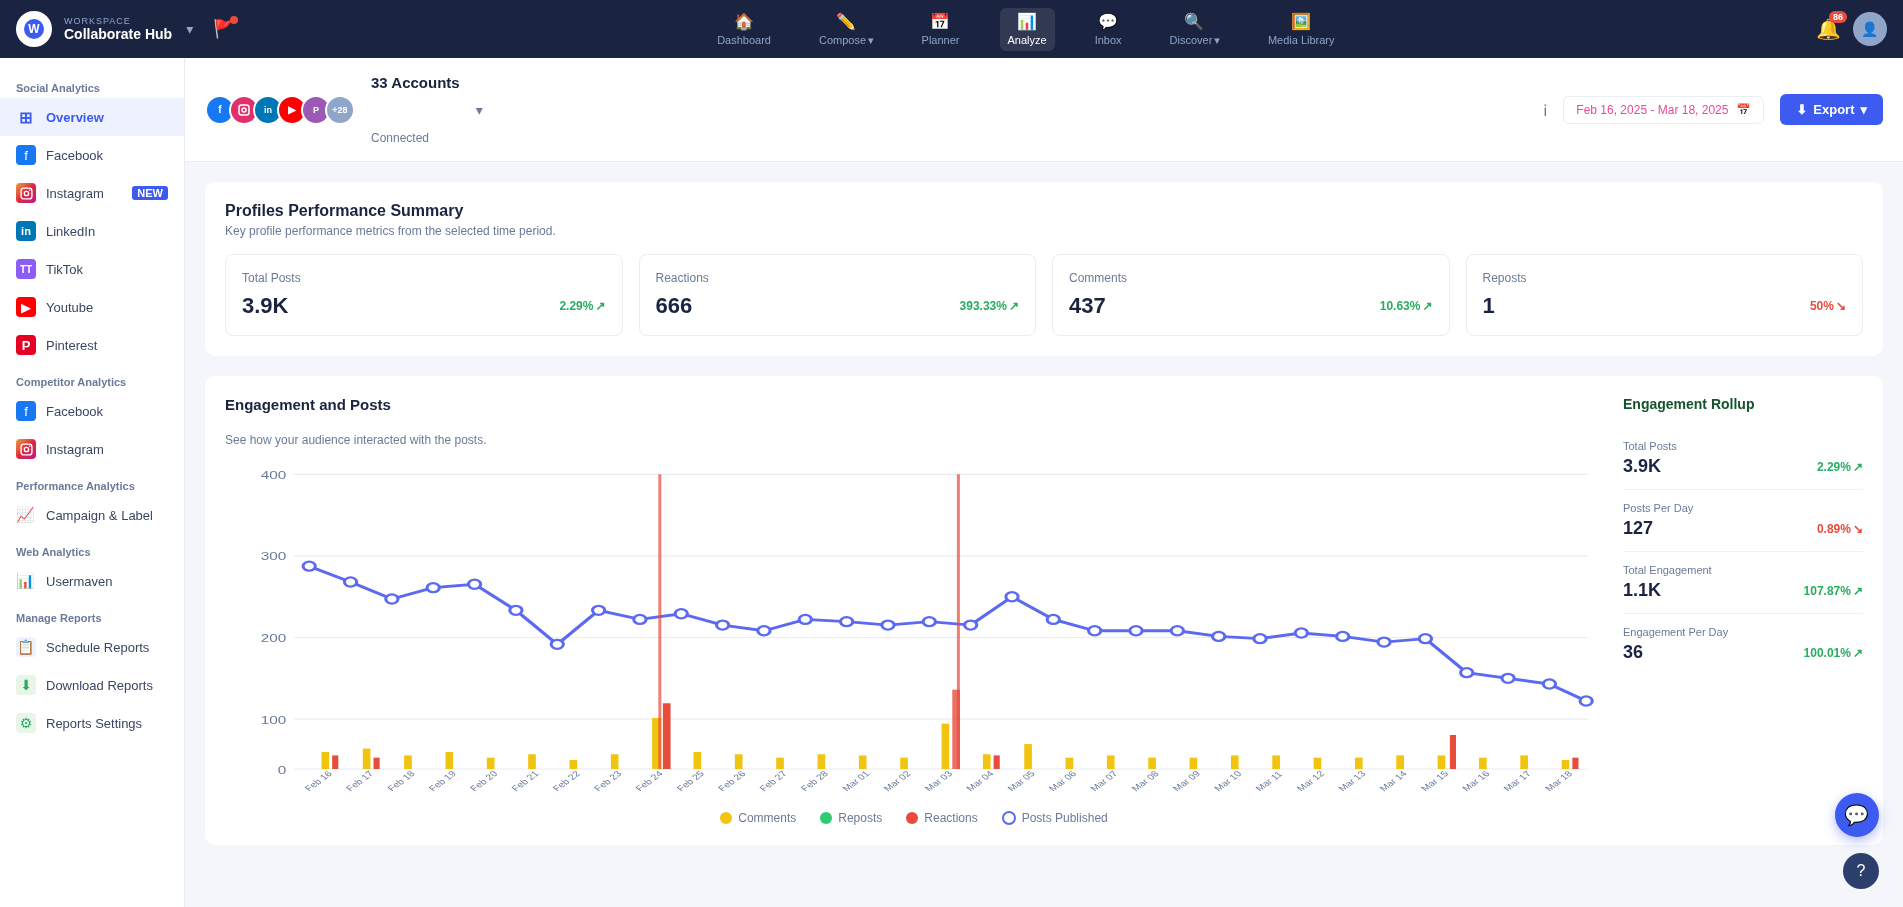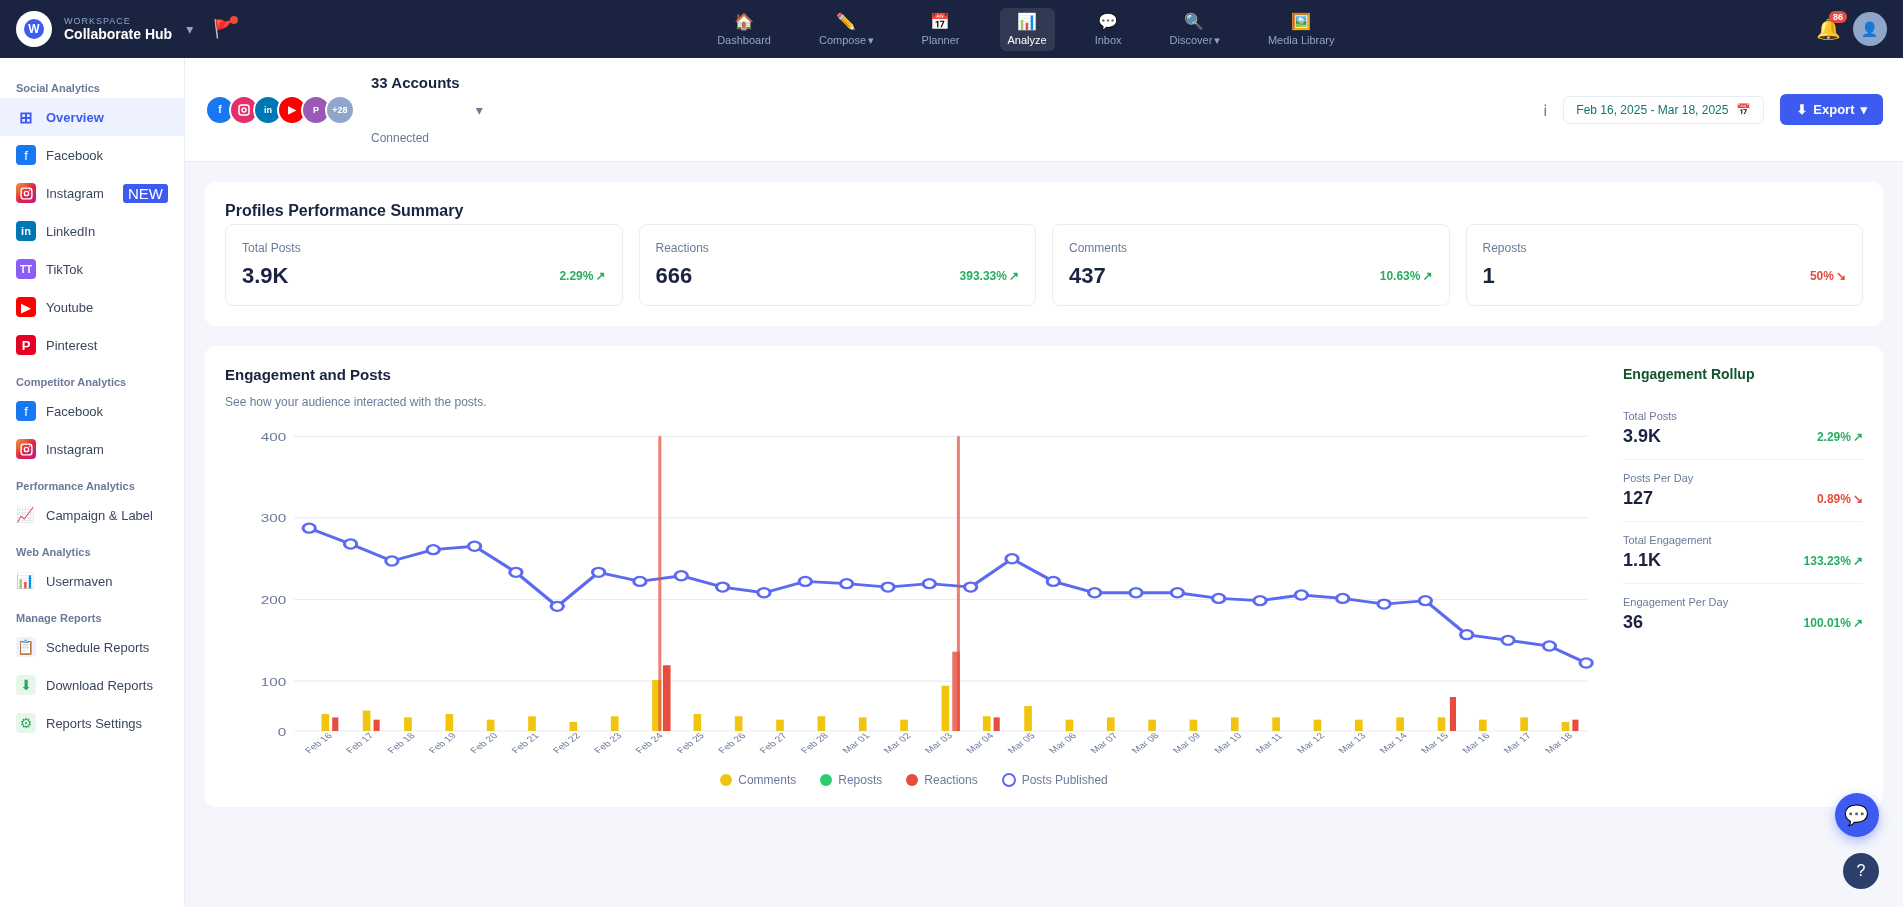--- a/index.html
+++ b/index.html
@@ -118,21 +118,21 @@
     .si-icon.tt { background: #8b5cf6; color: white; font-size: 11px; }
     .si-icon.yt { background: #ff0000; color: white; }
     .si-icon.pin { background: #e60023; color: white; }
     .si-icon.grid { background: none; color: #3d5af1; font-size: 16px; }
     .si-icon.perf { background: none; color: #2ecc71; font-size: 15px; }
     .si-icon.web { background: none; color: #e67e22; font-size: 15px; }
     .si-icon.sched { background: #eef2ff; color: #3d5af1; font-size: 14px; }
     .si-icon.dl { background: #e8f5e9; color: #27ae60; font-size: 14px; }
     .si-icon.rep { background: #e8f5e9; color: #27ae60; font-size: 14px; }
     .badge-new {
-      background: #3d5af1; color: white; font-size: 15px; font-weight: 400;
+      background: #3d5af1; color: white; font-size: 11px; font-weight: 700;
       border-radius: 3px; padding: 1px 5px; margin-left: auto;
     }
 
     
     .main-content {
       flex: 1;
       overflow-y: auto;
       padding: 0;
       background: #f4f6fb;
     }
@@ -171,21 +171,21 @@
       background: none; border: none; cursor: pointer; color: #6b7a99; font-size: 14px;
     }
     .header-spacer { flex: 1; }
     .info-btn {
       background: none; border: none; color: #6b7a99; cursor: pointer; font-size: 16px;
     }
     .date-range {
       display: flex; align-items: center; gap: 8px;
       background: white; border: 1px solid #e8ecf3;
       border-radius: 6px; padding: 6px 12px;
-      font-size: 12px; color: #0f766e; cursor: pointer;
+      font-size: 12px; color: #ec4899; cursor: pointer;
     }
     .export-btn {
       background: #3d5af1; color: white;
       border: none; border-radius: 6px;
       padding: 8px 16px; font-size: 13px; font-weight: 600;
       cursor: pointer; display: flex; align-items: center; gap: 6px;
     }
 
     
     .content-inner {
@@ -234,21 +234,21 @@
     
     .chart-section {
       background: white;
       border-radius: 10px;
       padding: 20px;
       margin-bottom: 20px;
       display: flex;
       gap: 20px;
     }
     .chart-main { flex: 1; min-width: 0; }
-    .chart-title { font-size: 15px; font-weight: 700; color: #1a2340; margin-bottom: 12px; }
+    .chart-title { font-size: 15px; font-weight: 700; color: #1a2340; margin-bottom: 20px; }
     .chart-sub { font-size: 12px; color: #6b7a99; margin-bottom: 16px; }
     .chart-area {
       width: 100%;
       height: 340px;
       position: relative;
     }
 
     
     .rollup-panel {
       width: 240px;
@@ -489,20 +489,21 @@
         <span>⬇</span>
         <span>Export</span>
         <span>▾</span>
       </button>
     </div>
 
     <div class="content-inner">
 
       <div class="summary-section">
         <div class="section-title">Profiles Performance Summary</div>
+        <div class="section-sub">Key profile performance metrics from the selected time period.</div>
         <div class="metrics-grid">
 
           <div class="metric-card">
             <div class="metric-label">Total Posts</div>
             <div class="metric-row">
               <span class="metric-value">3.9K</span>
               <span class="metric-change up">
                 <span>2.29%</span>
                 <span>↗</span>
               </span>
@@ -717,21 +718,21 @@
                 <span>0.89%</span>↘
               </span>
             </div>
           </div>
 
           <div class="rollup-item">
             <div class="rollup-label">Total Engagement</div>
             <div class="rollup-row">
               <span class="rollup-value">1.1K</span>
               <span class="metric-change up">
-                <span>133.23%</span>↗
+                <span>107.87%</span>↗
               </span>
             </div>
           </div>
 
           <div class="rollup-item">
             <div class="rollup-label">Engagement Per Day</div>
             <div class="rollup-row">
               <span class="rollup-value">36</span>
               <span class="metric-change up">
                 <span>100.01%</span>↗

